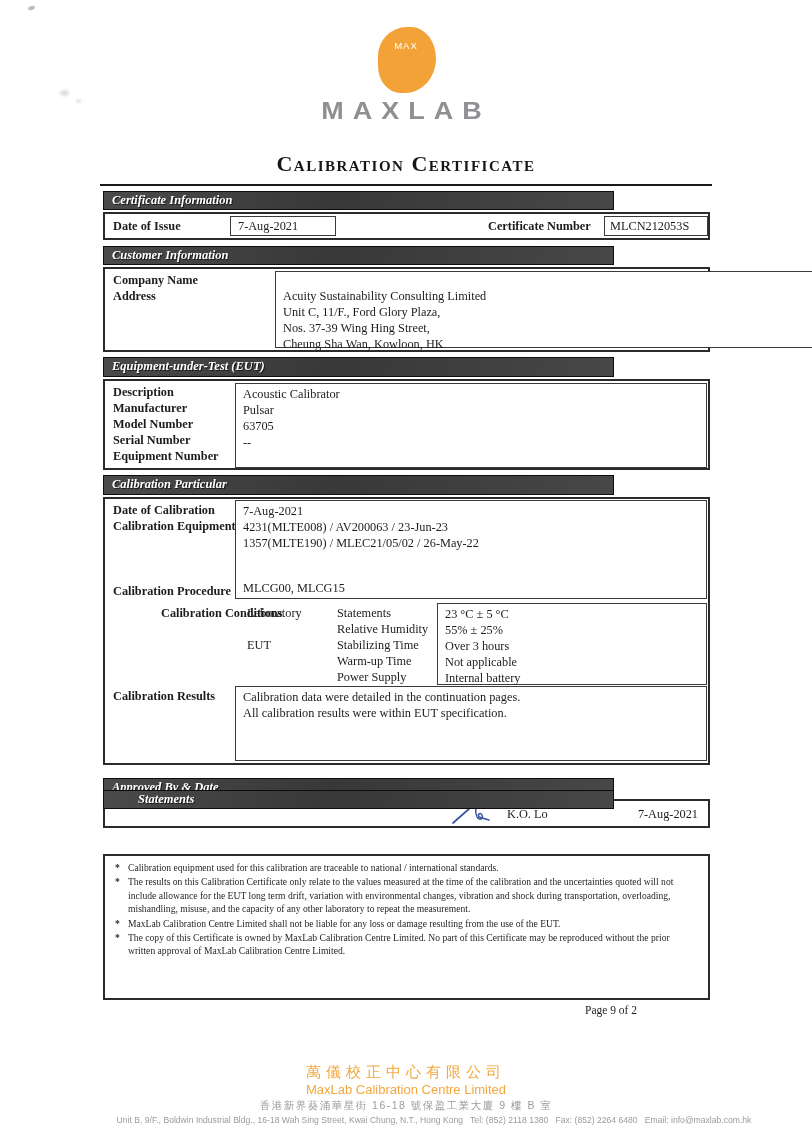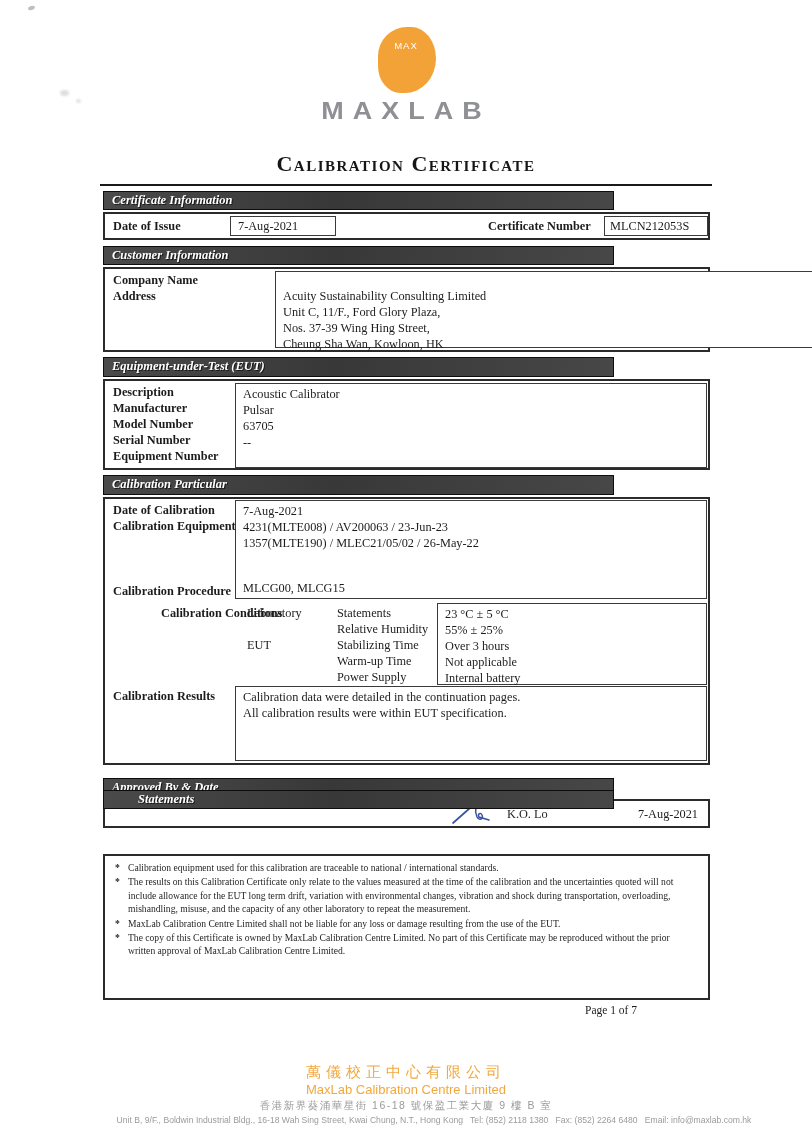--- a/index.html
+++ b/index.html
@@ -197,20 +197,20 @@
         <span class="stm-marker">*</span>
         <span>MaxLab Calibration Centre Limited shall not be liable for any loss or damage resulting from the use of the EUT.</span>
       </div>
       <div class="stm-item">
         <span class="stm-marker">*</span>
         <span>The copy of this Certificate is owned by MaxLab Calibration Centre Limited.  No part of this Certificate may be reproduced without the prior written approval of MaxLab Calibration Centre Limited.</span>
       </div>
     </div>
   </div>
 
-  <div class="pageno">Page 1 of 7</div>
+  <div class="pageno">Page 9 of 2</div>
 
   <div class="f-zh-name">萬儀校正中心有限公司</div>
   <div class="f-en-name">MaxLab Calibration Centre Limited</div>
   <div class="f-zh-addr">香港新界葵涌華星街 16-18 號保盈工業大廈 9 樓 B 室</div>
   <div class="f-contact">Unit B, 9/F., Boldwin Industrial Bldg., 16-18 Wah Sing Street, Kwai Chung, N.T., Hong Kong   Tel: (852) 2118 1380   Fax: (852) 2264 6480   Email: info@maxlab.com.hk</div>
 
 </div>
 
 </body></html>

